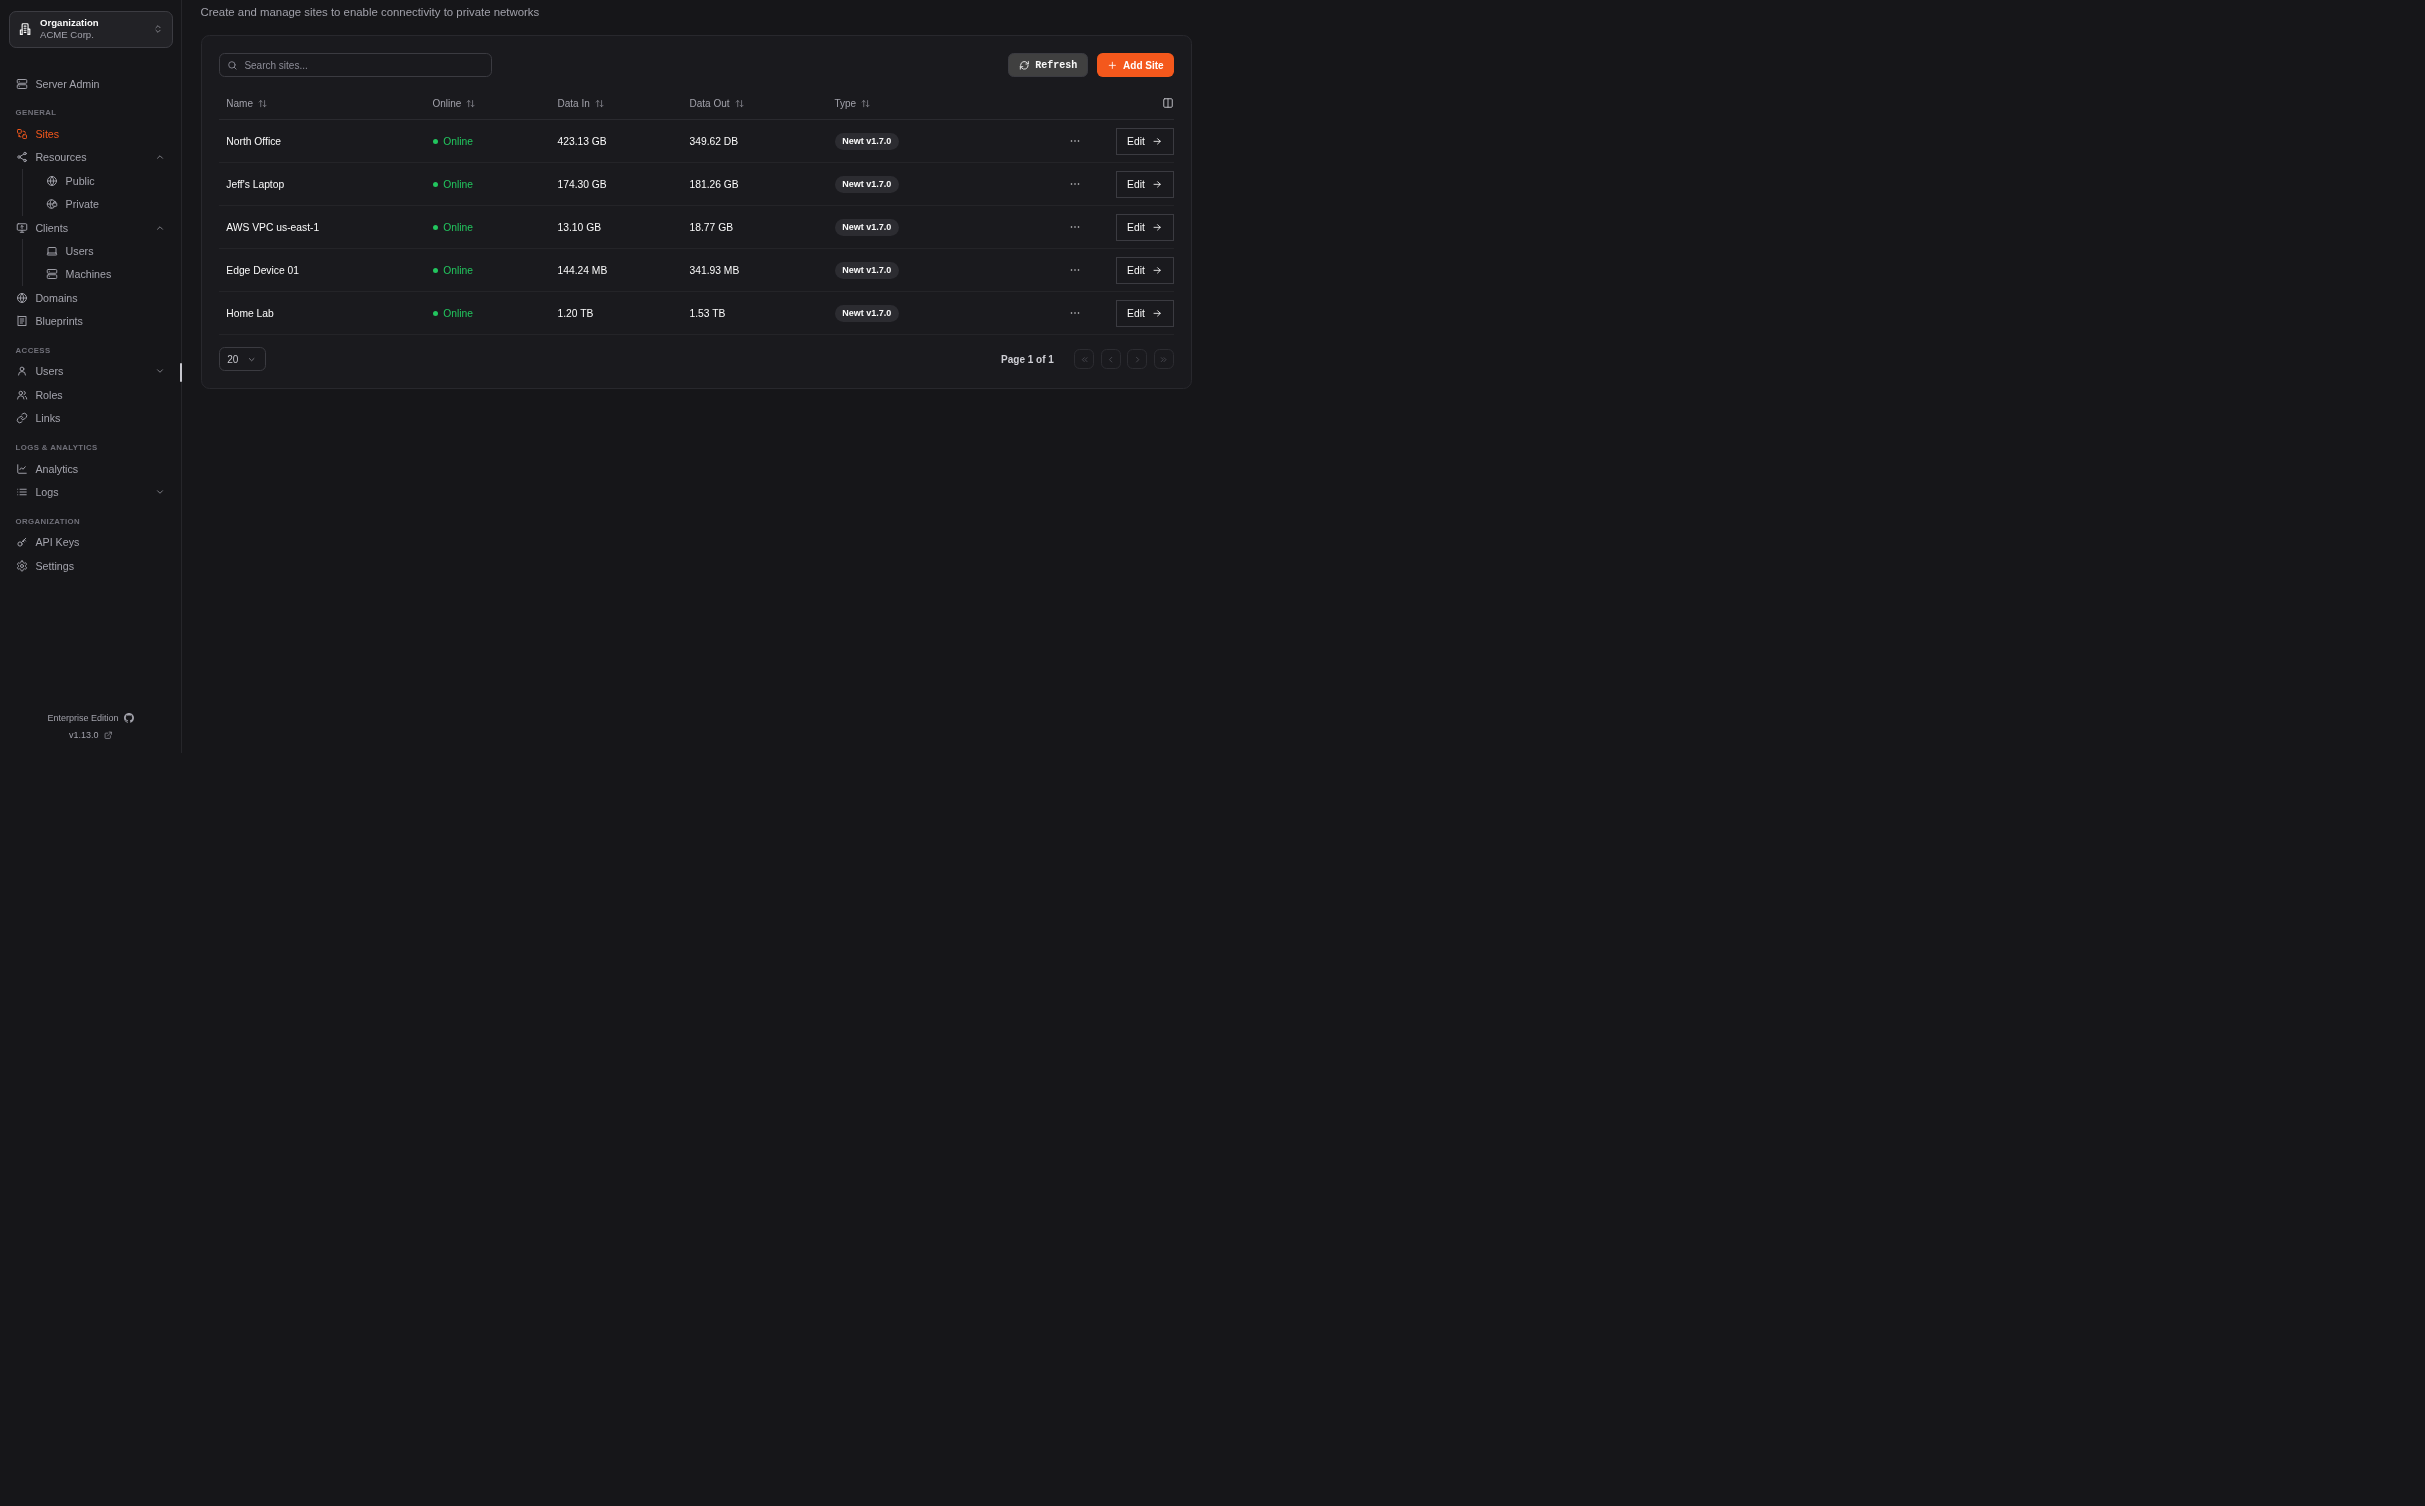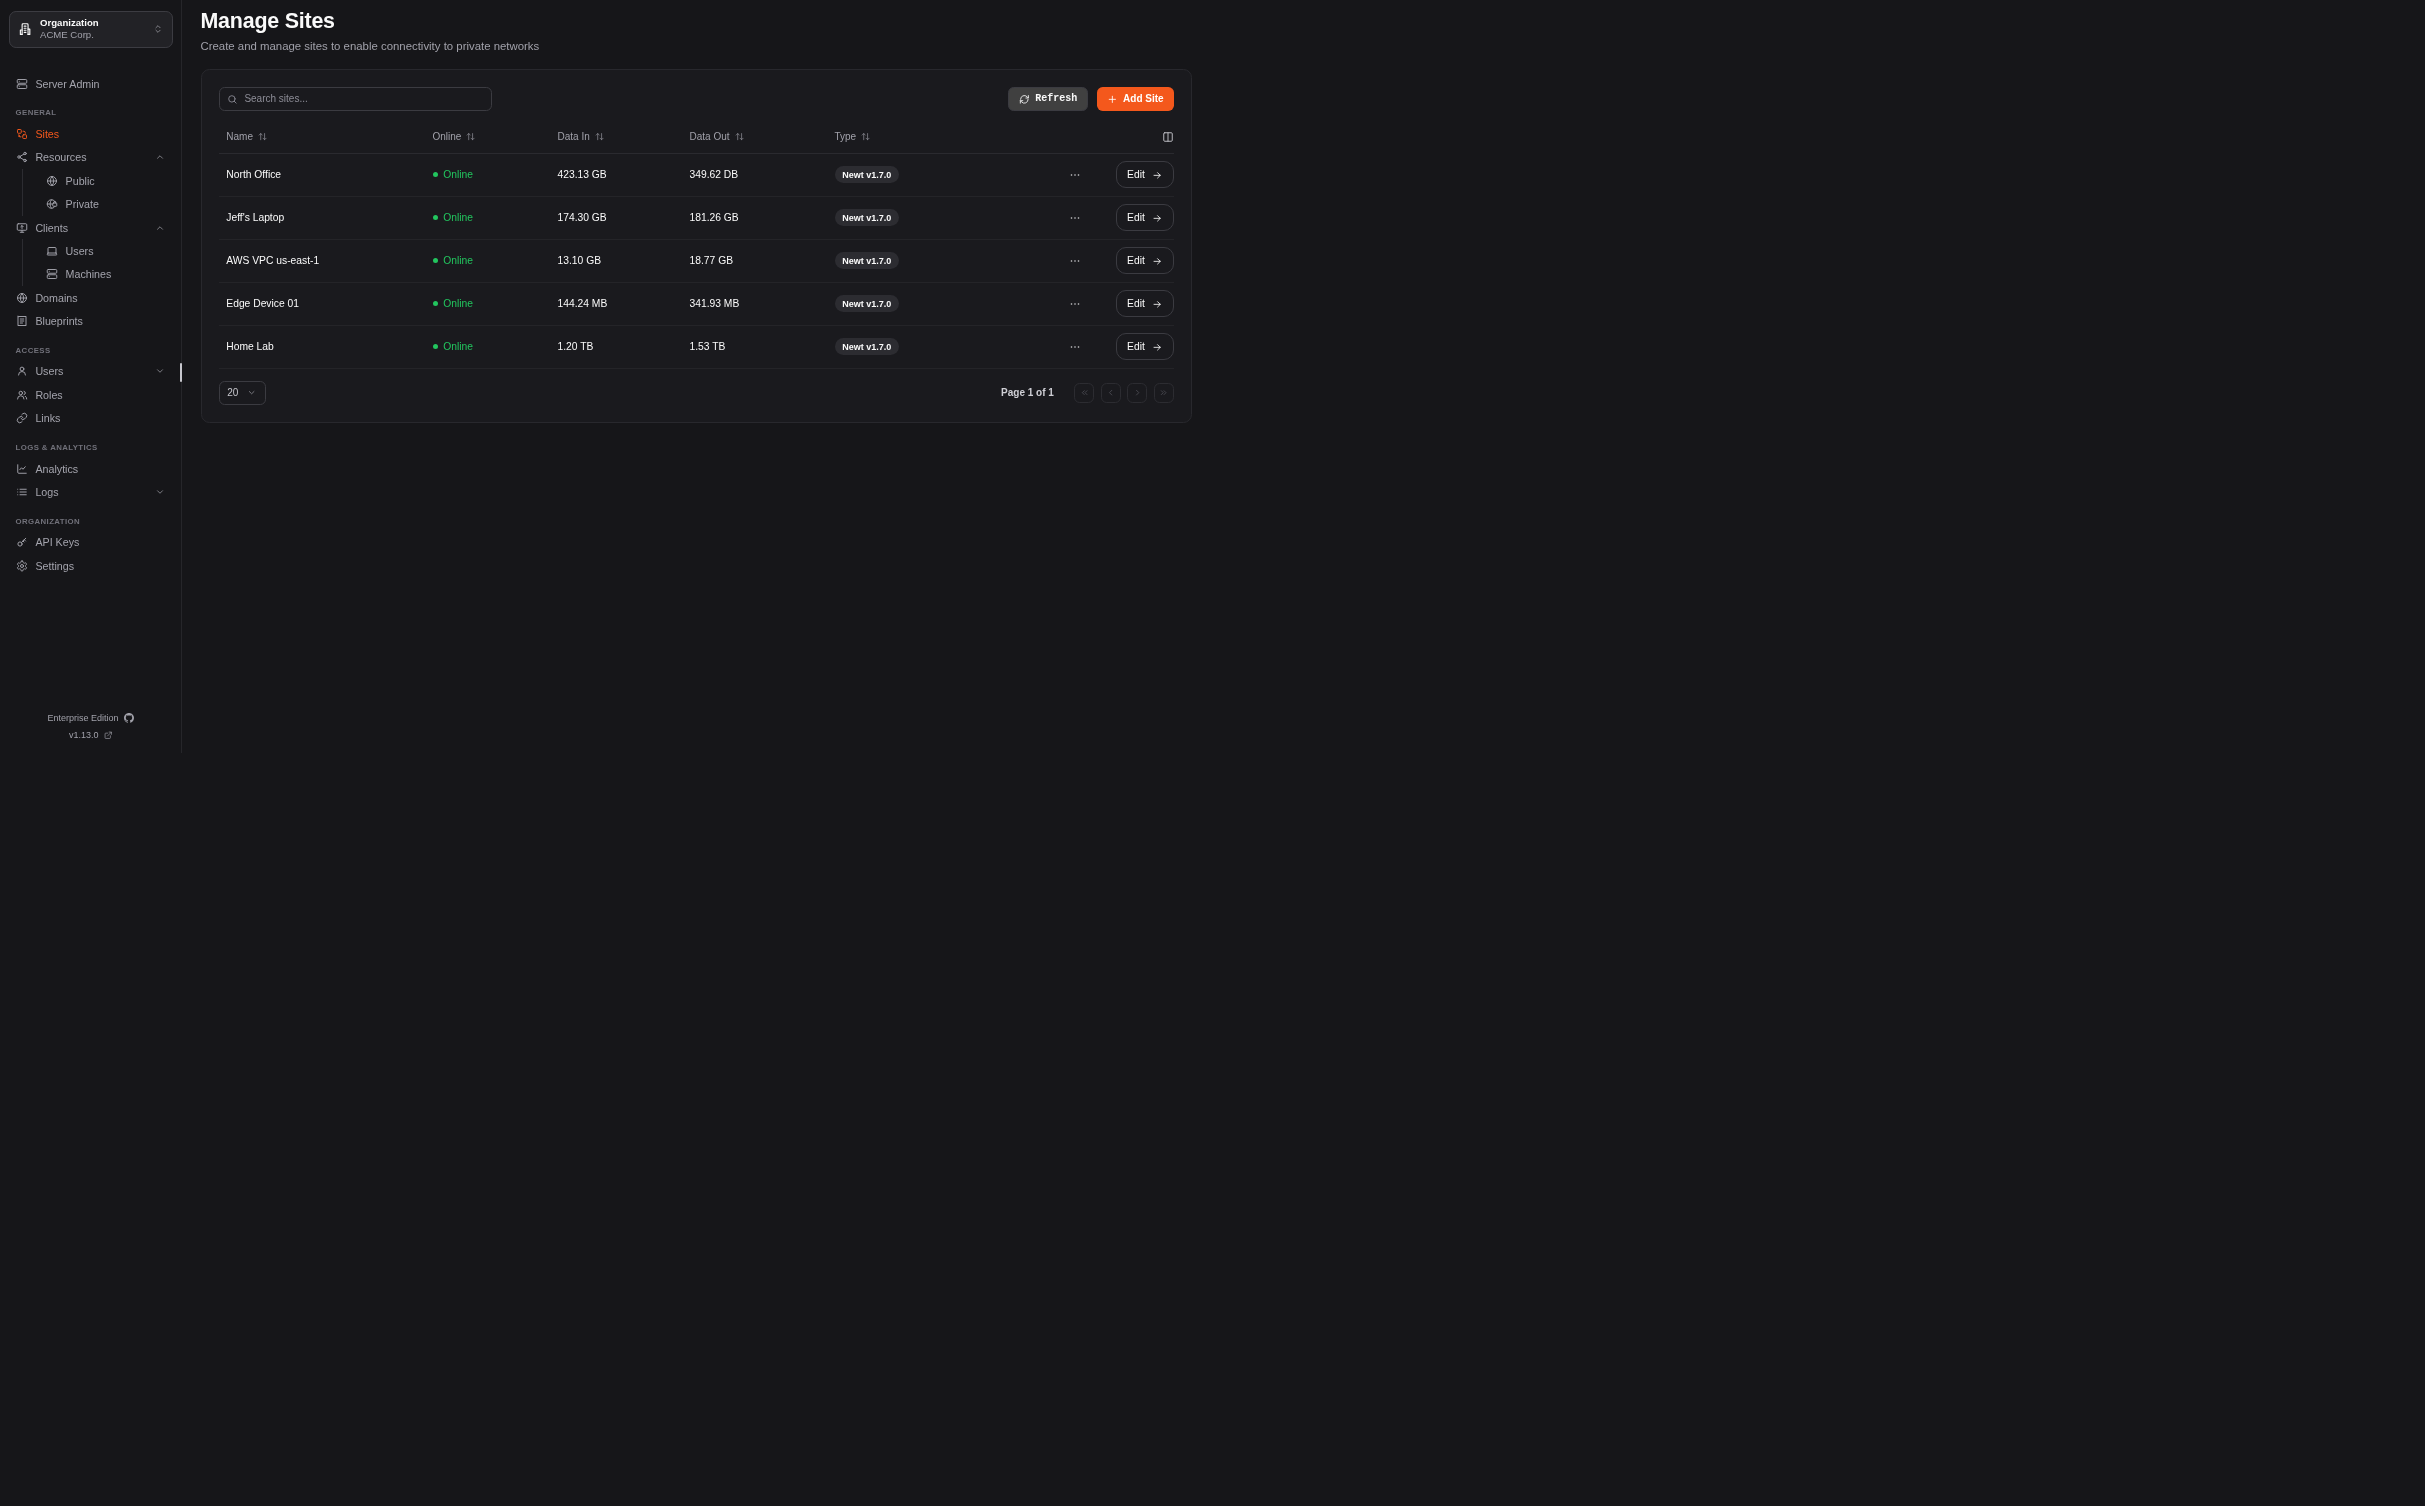--- a/index.html
+++ b/index.html
@@ -73,21 +73,21 @@
   .columns-btn { color:#c2c2c8; cursor:pointer; display:flex; }
 
   .trow { display:flex; align-items:center; height:43px; border-bottom:0.7px solid #242428; font-size:10.3px; }
   .trow:last-of-type { border-bottom:none; }
   .cell-name { color:#fafafa; }
   .status { display:flex; align-items:center; gap:5.7px; color:#22c55e; }
   .dot { width:5px; height:5px; border-radius:50%; background:#22c55e; }
   .badge { display:inline-block; background:#2c2c31; border-radius:711px; padding:3.6px 7.8px;
            font-size:9px; font-weight:700; color:#fafafa; }
   .dots-btn { color:#d4d4d8; cursor:pointer; display:flex; }
-  .edit-btn { height:27px; border:0.7px solid #3b3b41; border-radius:10px; background:transparent;
+  .edit-btn { height:27px; border:0.7px solid #3b3b41; border-radius:0; background:transparent;
               display:inline-flex; align-items:center; gap:7.1px; padding:0 10px;
               color:#fafafa; font-size:10.3px; cursor:pointer; font-family:"Liberation Sans", sans-serif;margin-left:21px; }
 
   .pagination { display:flex; align-items:center; margin-top:12px; }
   .page-size { width:47px; height:24px; border:0.7px solid #3b3b41; border-radius:5.7px;
                display:flex; align-items:center; justify-content:space-between;
                padding:0 7.8px; color:#c6c6cc; font-size:10px; cursor:pointer; }
   .pag-right { margin-left:auto; display:flex; align-items:center; gap:6.4px; }
   .page-info { font-size:10px; font-weight:600; color:#cfcfd5; margin-right:14.2px; }
   .pg-btn { width:20px; height:20px; border:0.7px solid #2c2c31; border-radius:5.7px; background:transparent;
@@ -319,21 +319,20 @@
           </svg>
       </div>
     </div>
 
     <div class="resize-handle"></div>
   </aside>
 
   <main class="main">
 
 
-    <h1 class="page-title">Manage Sites</h1>
     <div class="page-subtitle">Create and manage sites to enable connectivity to private networks</div>
 
     <section class="card">
 
       <div class="toolbar">
         <div class="search">
           <svg class="ic" style="width:10.7px;height:10.7px" viewBox="0 0 24 24">
               <circle cx="11" cy="11" r="7.2"></circle>
               <path d="m20.5 20.5-4.4-4.4"></path>
             </svg>

